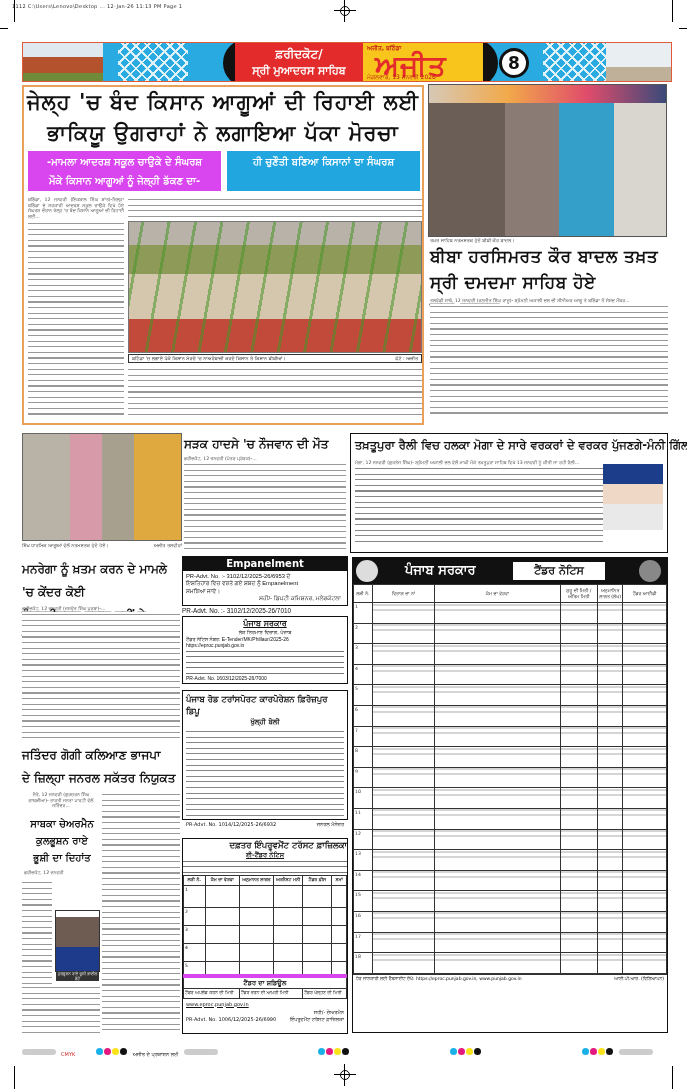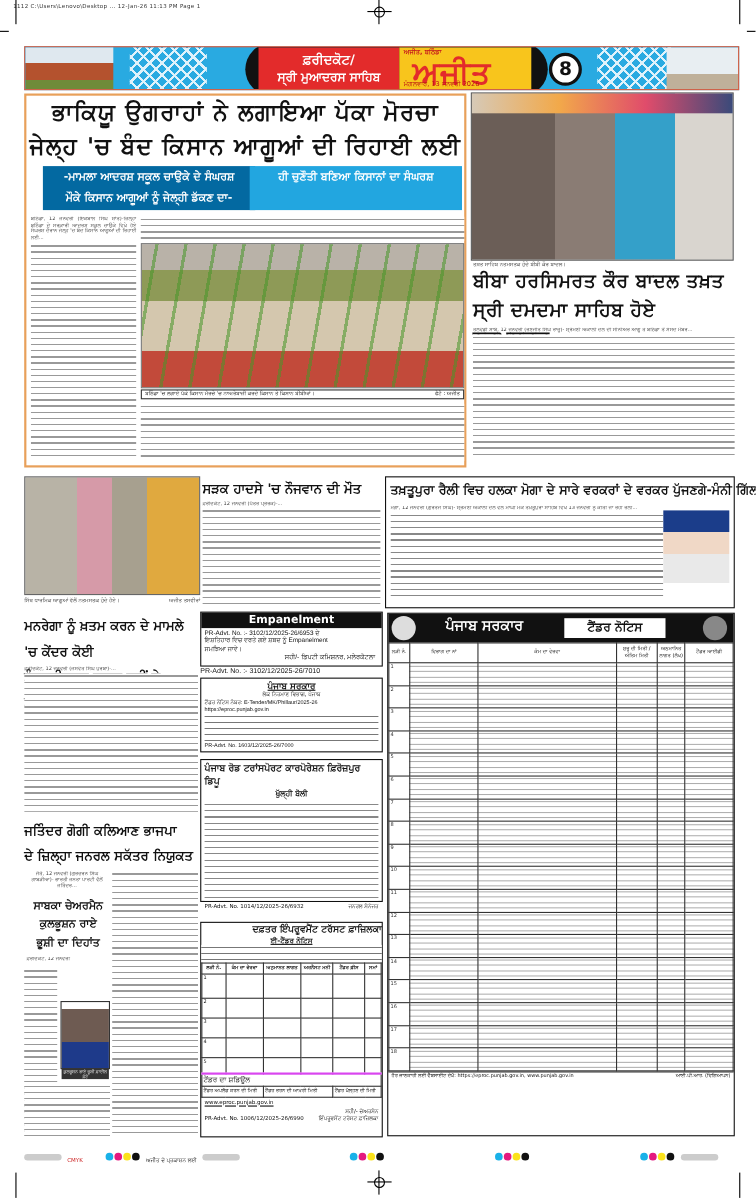--- a/index.html
+++ b/index.html
@@ -26,21 +26,21 @@
   .mh-yellow { position: absolute; left: 340px; top: 0; width: 120px; height: 40px; background: #f8c51c; }
   .mh-yellow .kicker { position: absolute; left: 4px; top: 1px; font-size: 6px; color: #c51c1c; font-weight: bold; }
   .mh-yellow .logo { position: absolute; left: 12px; top: 6px; font-size: 28px; font-weight: bold; color: #e32b2b; letter-spacing: 1px; }
   .mh-yellow .date { position: absolute; left: 4px; top: 30px; font-size: 6px; color: #b11; }
   .mh-page { position: absolute; left: 476px; top: 5px; width: 30px; height: 30px; border-radius: 50%; background: #fff; border: 3px solid #111; text-align: center; font-size: 17px; font-weight: bold; line-height: 24px; }
 
   
   .lead { left: 22px; top: 85px; width: 402px; height: 340px; border: 2px solid #e8a05a; }
   .lead h1 { font-family: "DejaVu Sans", sans-serif; font-weight: bold; font-size: 21px; line-height: 31px; text-align: center; letter-spacing: 1px; color: #111; }
   .deck { position: absolute; top: 64px; height: 40px; color: #fff; font-size: 10px; font-weight: bold; text-align: center; line-height: 19px; padding-top: 1px; }
-  .deck.orange { left: 15px; width: 193px; background: #0369a1; }
+  .deck.orange { left: 4px; width: 193px; background: #d946ef; }
   .deck.blue { left: 203px; width: 193px; background: #22a6e0; }
   .cols { position: absolute; font-size: 4.6px; line-height: 5.6px; color: #444; text-align: justify; overflow: hidden; }
   .photo-farmers { position: absolute; left: 104px; top: 134px; width: 294px; height: 132px;
      background: linear-gradient(180deg, #b9b2a8 0 18%, #8e9a57 18% 40%, #d4c7ae 40% 75%, #c24a3a 75%); border: 1px solid #777; }
   .photo-farmers .flags { position: absolute; inset: 0;
      background: repeating-linear-gradient(100deg, transparent 0 12px, rgba(70,150,40,.55) 12px 15px, transparent 15px 26px); }
   .caption-bar { position: absolute; left: 104px; top: 267px; width: 294px; height: 9px; border: 1px solid #333; font-size: 4.8px; line-height: 7px; padding: 0 3px; background: #fff; }
   .caption-bar .credit { float: right; }
 
   
@@ -76,21 +76,21 @@
   .ad-box .fine { font-family: "Liberation Sans", sans-serif; font-size: 5px; }
   .ad-box2 { left: 182px; top: 690px; width: 166px; height: 130px; border: 1px solid #111; padding: 2px 3px; }
   .ad-box2 .title { font-size: 8.5px; font-weight: bold; line-height: 12px; }
   .ad-box2 .center { text-align: center; font-size: 7px; font-weight: bold; line-height: 10px; }
   .fill-lines { height: 90px; background: repeating-linear-gradient(#fff 0 2px, #555 2px 3px, #fff 3px 5.6px); opacity: .7; margin-top: 2px; }
   .ad-box3 { left: 182px; top: 838px; width: 166px; height: 196px; border: 1px solid #111; }
   .ad-box3 .title { font-size: 8.5px; font-weight: bold; line-height: 12px; text-align: right; }
   .ad-box3 .sub { font-size: 6.5px; font-weight: bold; text-align: center; text-decoration: underline; }
   .ad-box3 table { width: 100%; border-collapse: collapse; font-size: 4.5px; }
   .ad-box3 td, .ad-box3 th { border: 0.8px solid #333; padding: 1px; vertical-align: top; height: 10px; }
-  .ad-box3 .sched { text-align: left; font-size: 6.5px; font-weight: normal; border-top: 2px solid #d946ef; }
+  .ad-box3 .sched { text-align: center; font-size: 6.5px; font-weight: bold; border-top: 4px solid #d946ef; }
 
   
   .tender { left: 352px; top: 557px; width: 316px; height: 476px; border: 1.5px solid #111; }
   .tender .hdr { height: 26px; background: #111; position: relative; }
   .tender .hdr .gov { position: absolute; left: 52px; top: 4px; color: #fff; font-size: 13px; font-weight: bold; }
   .tender .hdr .tn { position: absolute; left: 160px; top: 4px; width: 92px; height: 18px; background: #fff; font-size: 11px; font-weight: bold; text-align: center; line-height: 18px; }
   .tender .hdr .seal-l { position: absolute; left: 3px; top: 2px; width: 22px; height: 22px; background: #ddd; border-radius: 50%; }
   .tender .hdr .seal-r { position: absolute; right: 6px; top: 2px; width: 22px; height: 22px; background: #888; border-radius: 50%; }
   .tender table { width: 100%; border-collapse: collapse; font-size: 4.6px; line-height: 5.5px; }
   .tender th { border: 0.8px solid #333; font-weight: normal; padding: 1px; height: 18px; }
@@ -130,22 +130,22 @@
   </div>
   <div class="mh-yellow">
     <span class="kicker">ਅਜੀਤ, ਬਠਿੰਡਾ</span>
     <span class="logo">ਅਜੀਤ</span>
     <span class="date">ਮੰਗਲਵਾਰ, 13 ਜਨਵਰੀ 2026</span>
   </div>
   <div class="mh-page">8</div>
 </div>
 
 <div class="abs lead">
+  <h1>ਜੇਲ੍ਹ 'ਚ ਬੰਦ ਕਿਸਾਨ ਆਗੂਆਂ ਦੀ ਰਿਹਾਈ ਲਈ</h1>
   <h1>ਭਾਕਿਯੂ ਉਗਰਾਹਾਂ ਨੇ ਲਗਾਇਆ ਪੱਕਾ ਮੋਰਚਾ</h1>
-  <h1>ਜੇਲ੍ਹ 'ਚ ਬੰਦ ਕਿਸਾਨ ਆਗੂਆਂ ਦੀ ਰਿਹਾਈ ਲਈ</h1>
   <div class="deck orange">
     <div>-ਮਾਮਲਾ ਆਦਰਸ਼ ਸਕੂਲ ਚਾਉਕੇ ਦੇ ਸੰਘਰਸ਼</div>
     <div>ਮੌਕੇ ਕਿਸਾਨ ਆਗੂਆਂ ਨੂੰ ਜੇਲ੍ਹੀ ਡੱਕਣ ਦਾ-</div>
   </div>
   <div class="deck blue">
     <div>ਹੀ ਚੁਣੌਤੀ ਬਣਿਆ ਕਿਸਾਨਾਂ ਦਾ ਸੰਘਰਸ਼</div>
   </div>
   <div class="cols" style="left:4px;top:110px;width:96px;height:222px;">
     <span>ਬਠਿੰਡਾ, 12 ਜਨਵਰੀ (ਇਕਬਾਲ ਸਿੰਘ ਸ਼ਾਂਤ)-ਜ਼ਿਲ੍ਹਾ ਬਠਿੰਡਾ ਦੇ ਸਰਕਾਰੀ ਆਦਰਸ਼ ਸਕੂਲ ਚਾਉਕੇ ਵਿਖੇ ਹੋਏ ਸੰਘਰਸ਼ ਦੌਰਾਨ ਜੇਲ੍ਹ 'ਚ ਬੰਦ ਕਿਸਾਨ ਆਗੂਆਂ ਦੀ ਰਿਹਾਈ ਲਈ...</span>
     <div style="height:200px;background:repeating-linear-gradient(#fff 0 2px,#999 2px 3.2px,#fff 3.2px 5.6px);margin-top:2px;"></div>

